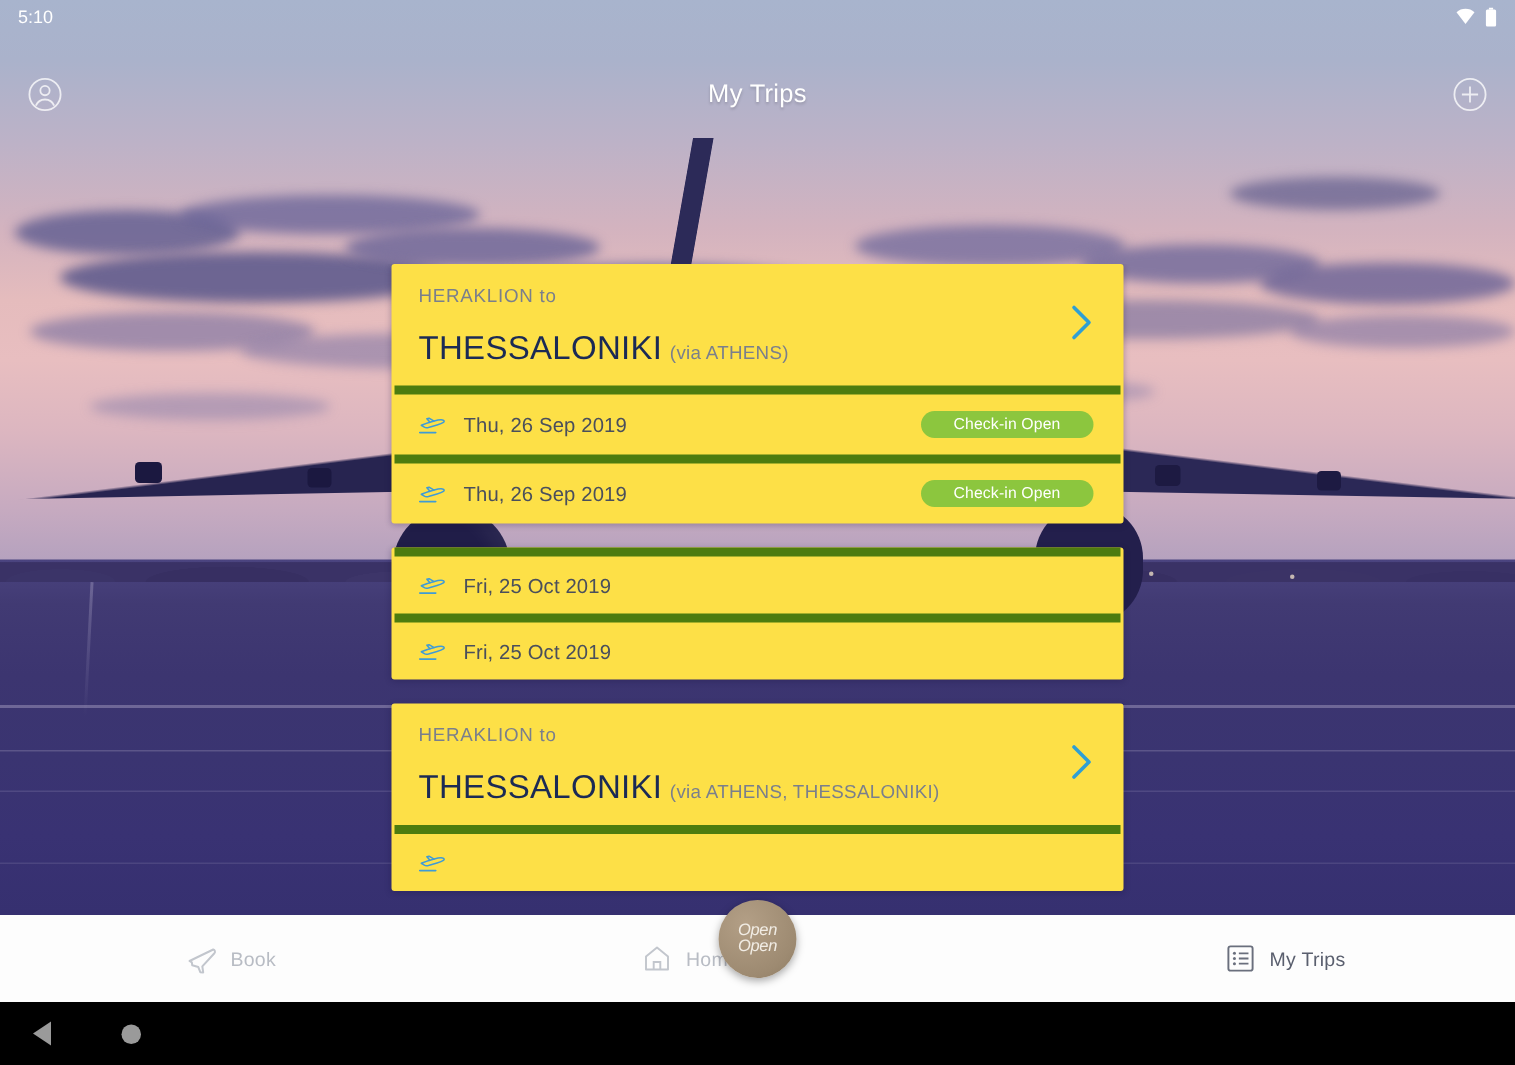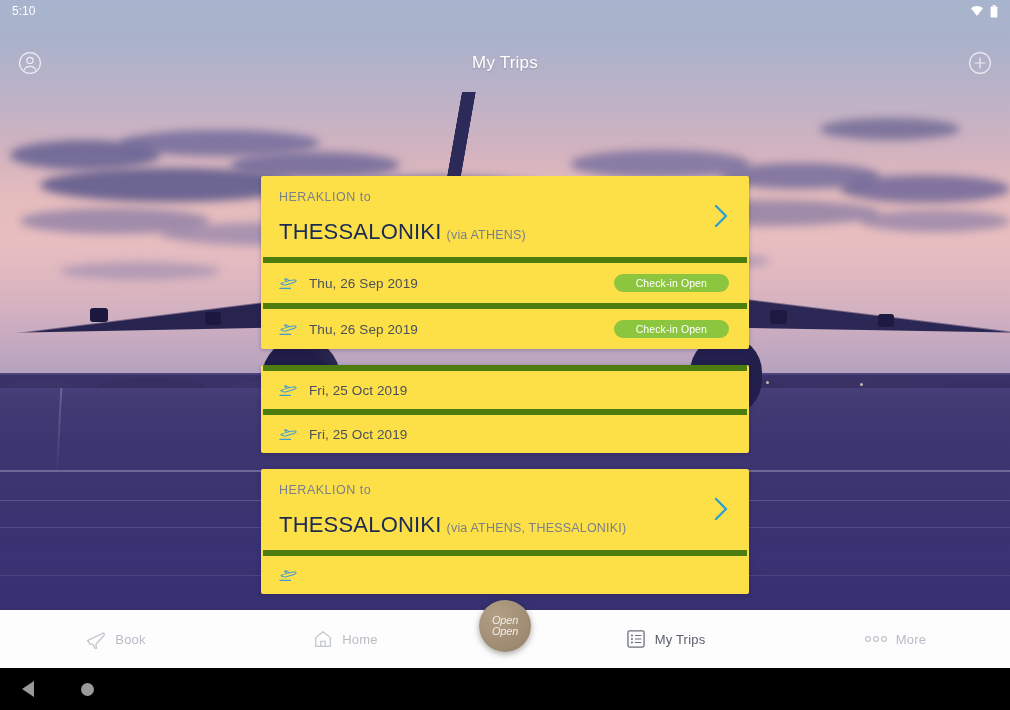--- a/index.html
+++ b/index.html
@@ -413,28 +413,20 @@
       <div class="tab active">
         <svg width="22" height="22" viewBox="0 0 24 24">
           <rect x="3.2" y="3.2" width="17.6" height="17.6" rx="1.6" fill="none" stroke="#6a6f7d" stroke-width="1.4"></rect>
           <circle cx="7.6" cy="8.2" r="1.1" fill="#6a6f7d"></circle>
           <circle cx="7.6" cy="12" r="1.1" fill="#6a6f7d"></circle>
           <circle cx="7.6" cy="15.8" r="1.1" fill="#6a6f7d"></circle>
           <path d="M10.8 8.2h7M10.8 12h7M10.8 15.8h7" stroke="#6a6f7d" stroke-width="1.3"></path>
         </svg>
         <span class="tab-label">My Trips</span>
       </div>
-      <div class="tab">
-        <svg width="24" height="10" viewBox="0 0 24 10">
-          <circle cx="4" cy="5" r="2.4" fill="none" stroke="#c2c6cd" stroke-width="1.3"></circle>
-          <circle cx="12" cy="5" r="2.4" fill="none" stroke="#c2c6cd" stroke-width="1.3"></circle>
-          <circle cx="20" cy="5" r="2.4" fill="none" stroke="#c2c6cd" stroke-width="1.3"></circle>
-        </svg>
-        <span class="tab-label">More</span>
-      </div>
 
       <div class="miles-badge">
         <div class="miles-text">
           <small>Open</small>
           <small>Open</small>
         </div>
       </div>
     </div>
 
   </div>

